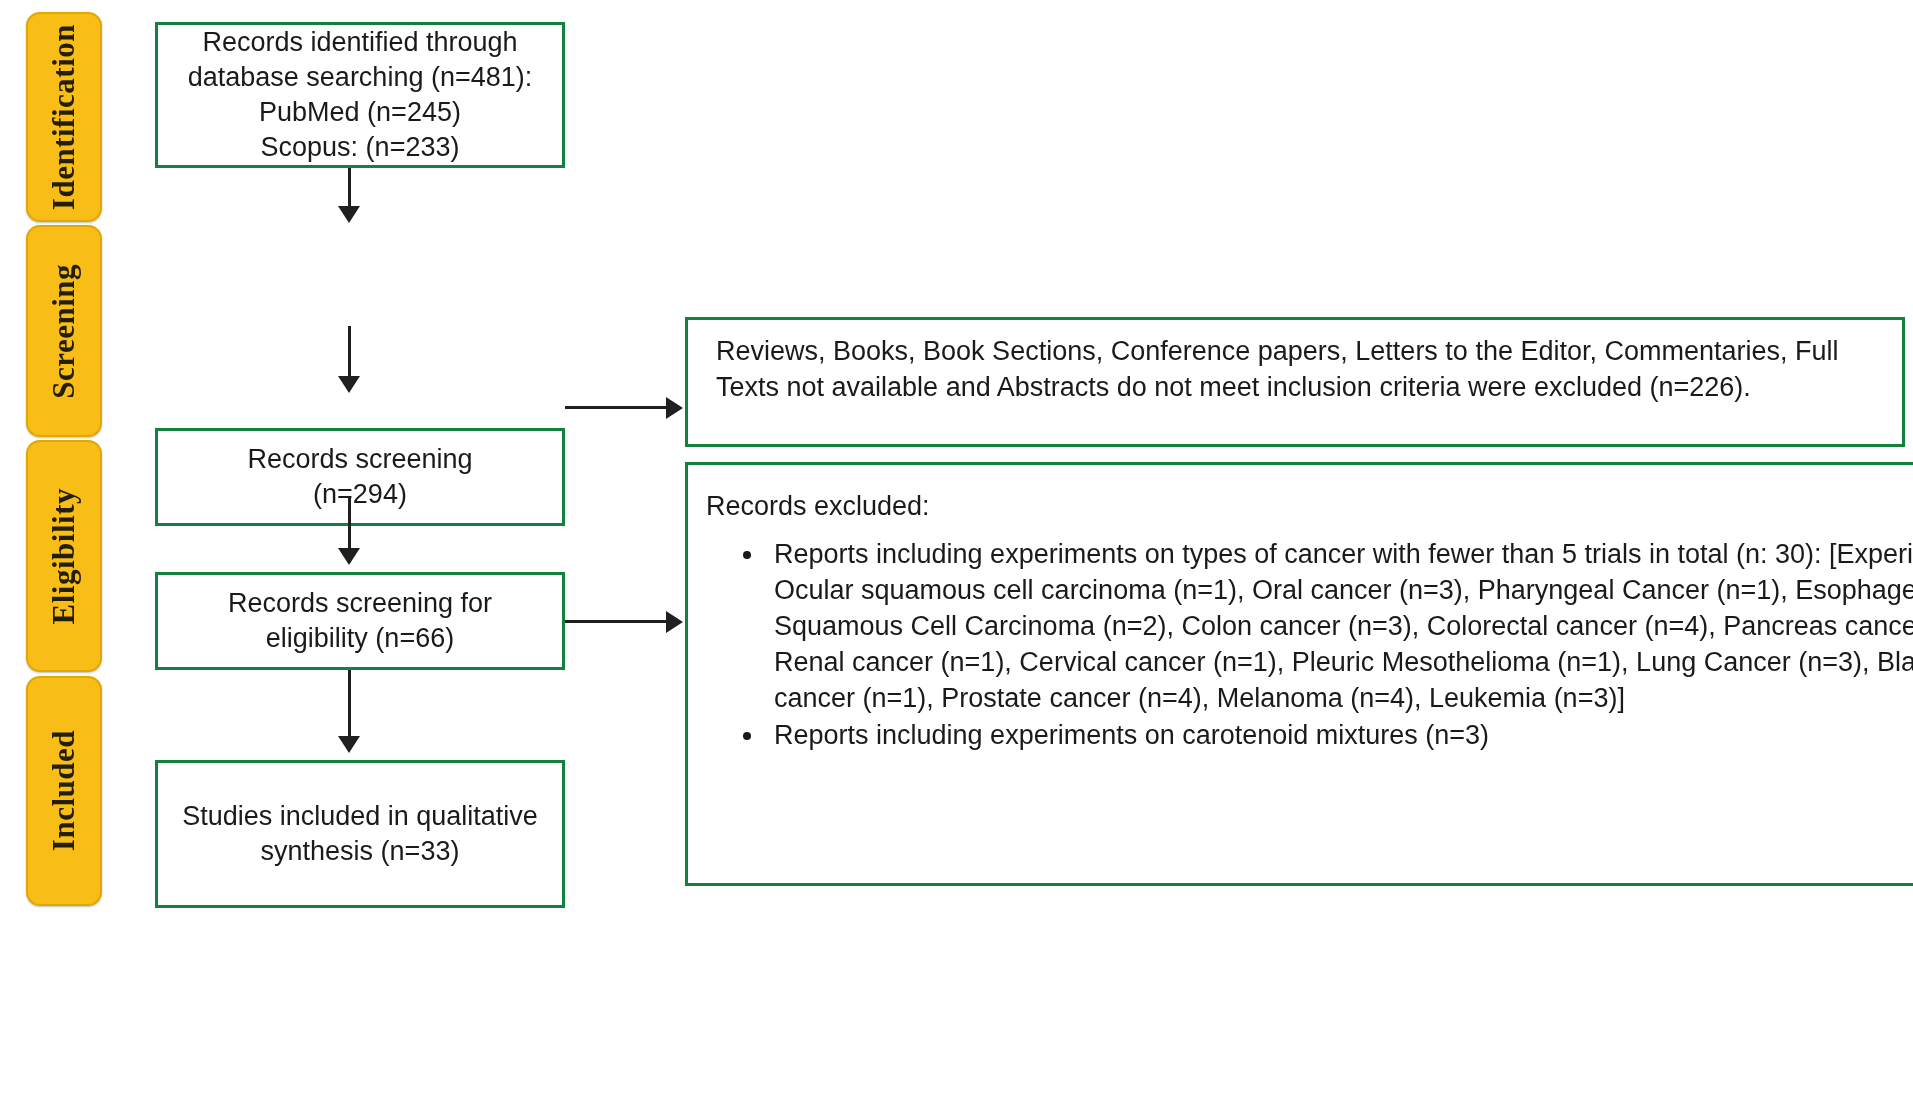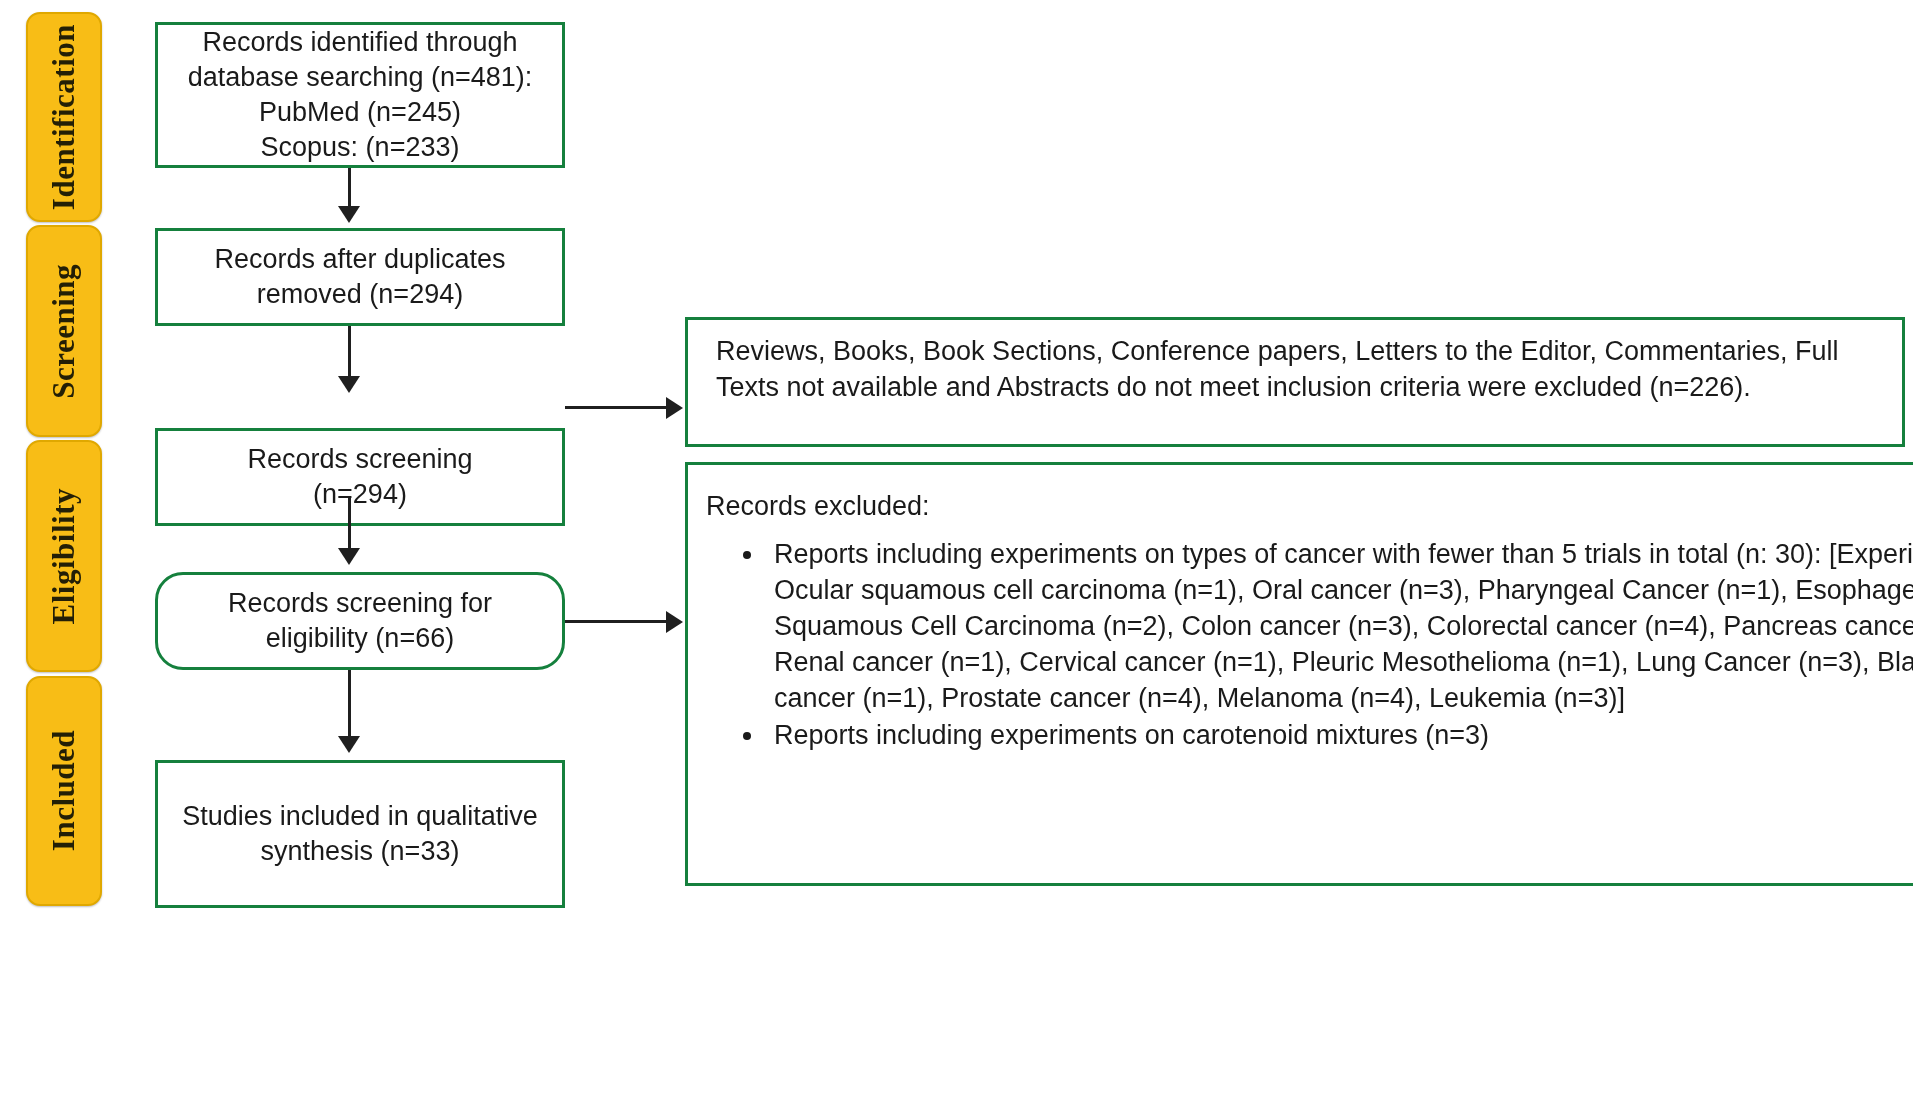--- a/index.html
+++ b/index.html
@@ -55,21 +55,21 @@
     text-align:center;
     white-space:pre-line;
     padding:0 10px;
   }
   .box.left-align{align-items:flex-start;justify-content:flex-start;}
   .box.left-align .txt{text-align:left;white-space:normal;}
 
   #box-identified{left:155px;top:22px;width:410px;height:146px;}
   #box-duplicates{left:155px;top:228px;width:410px;height:98px;}
   #box-screening{left:155px;top:400px;width:410px;height:98px;margin-top:28px;}
-  #box-eligibility{left:155px;top:572px;width:410px;height:98px;border-radius:28px;}
+  #box-eligibility{left:155px;top:572px;width:410px;height:98px;}
   #box-included{left:155px;top:760px;width:410px;height:148px;}
 
   #box-excluded-top{
     left:685px;top:317px;width:1220px;height:130px;
     padding:14px 4px 10px 18px;
   }
   #box-excluded-top .txt{font-size:27px;line-height:1.32;}
 
   #box-excluded-main{
     left:685px;top:462px;width:1363px;height:424px;
@@ -130,24 +130,20 @@
     <span>Included</span>
   </div>
 
   <div class="box" id="box-identified">
     <div class="txt">Records identified through
 database searching (n=481):
 PubMed (n=245)
 Scopus: (n=233)</div>
   </div>
 
-  <div class="box" id="box-duplicates">
-    <div class="txt">Records after duplicates
-removed (n=294)</div>
-  </div>
 
   <div class="box" id="box-screening">
     <div class="txt">Records screening
 (n=294)</div>
   </div>
 
   <div class="box" id="box-eligibility">
     <div class="txt">Records screening for
 eligibility (n=66)</div>
   </div>

